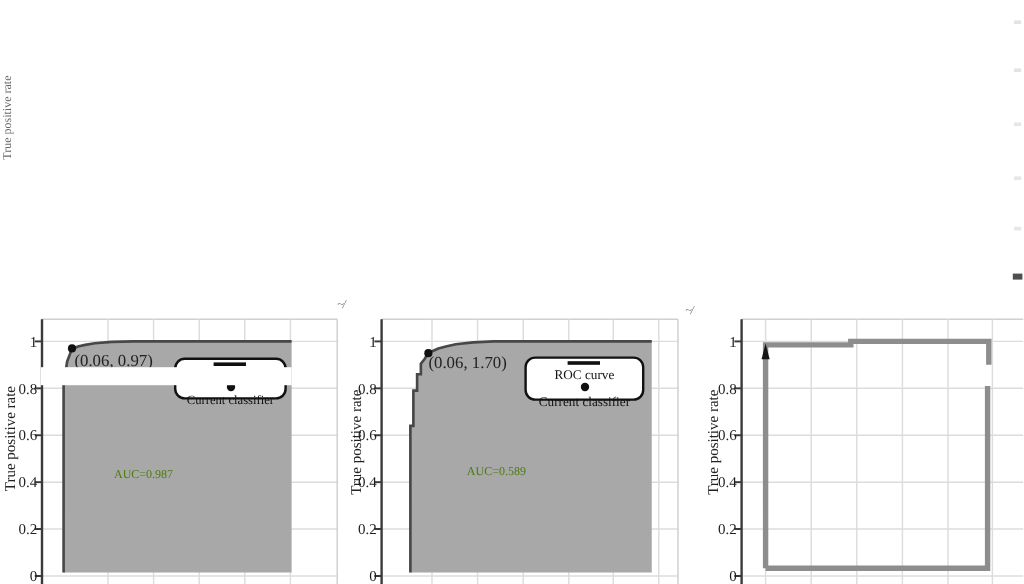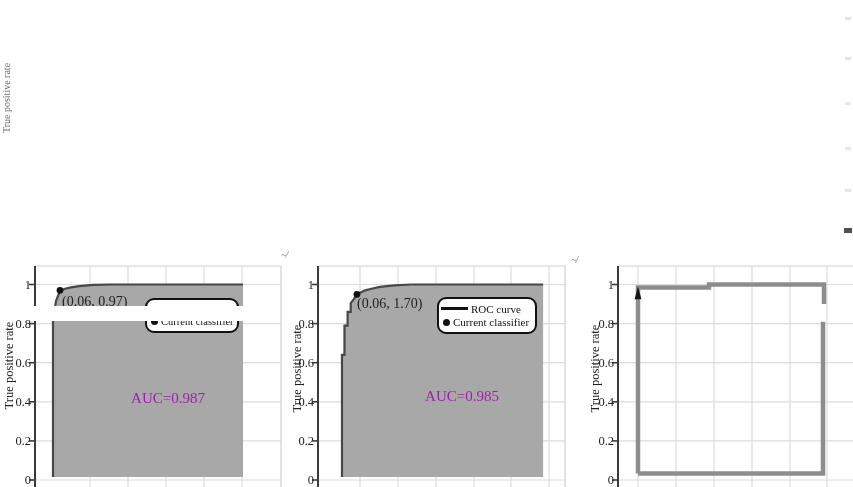--- a/index.html
+++ b/index.html
@@ -14,27 +14,27 @@
   }
   .ghost-ylabel{
     position:absolute;width:96px;height:12px;line-height:12px;text-align:center;
     font-size:10px;color:#333;opacity:.75;transform:rotate(-90deg);z-index:2;white-space:nowrap;
   }
   .ytick{
     position:absolute;width:30px;text-align:right;font-size:12.5px;line-height:16px;
     color:#1f1f1f;z-index:3;
   }
   .annotation{position:absolute;font-size:14px;color:#222;z-index:4;white-space:nowrap;}
-  .auc{position:absolute;width:110px;text-align:right;font-size:15px;color:#a21caf;z-index:4;white-space:nowrap;}
+  .auc{position:absolute;width:110px;text-align:left;font-size:10px;color:#4d7c0f;z-index:4;white-space:nowrap;}
   .legend{
     position:absolute;background:#fff;border:2.5px solid #111;border-radius:9px;
     box-sizing:border-box;display:flex;flex-direction:column;justify-content:space-evenly;
     padding:2px 4px 2px 4px;z-index:5;
   }
-  .lrow{display:flex;align-items:center;gap:3px;white-space:nowrap;color:#111;}
+  .lrow{display:flex;align-items:center;gap:3px;white-space:nowrap;color:#111;flex-direction:column;}
   .legend-0 .lrow{font-size:10.5px;}
   .legend-1 .lrow{font-size:11px;}
   .lline{width:27px;height:3px;background:#111;flex:none;margin-left:-2px;}
   .ldot{width:7px;height:7px;border-radius:50%;background:#111;flex:none;}
   .white-band{position:absolute;background:#fff;z-index:6;}
   .stray{position:absolute;font-style:italic;font-size:10px;color:#777;z-index:2;letter-spacing:-1px;}
   .edge-dash{position:absolute;z-index:2;}
 </style>
 </head>
 <body>
@@ -136,21 +136,21 @@
     </div>
     <div class="lrow">
       <span class="ldot"></span>
       <span>Current classifier</span>
     </div>
   </div>
   <div class="white-band" style="left:34px;top:306px;width:209px;height:15px;"></div>
 
   <div class="ylabel" style="left:232px;top:361px;">True positive rate</div>
   <div class="annotation" style="left:357px;top:296px;">(0.06, 1.70)</div>
-  <div class="auc" style="left:389px;top:388px;">AUC=0.985</div>
+  <div class="auc" style="left:389px;top:388px;">AUC=0.589</div>
   <div class="legend legend-1" style="left:437px;top:297px;width:100px;height:37px;">
     <div class="lrow">
       <span class="lline"></span>
       <span>ROC curve</span>
     </div>
     <div class="lrow">
       <span class="ldot"></span>
       <span>Current classifier</span>
     </div>
   </div>

